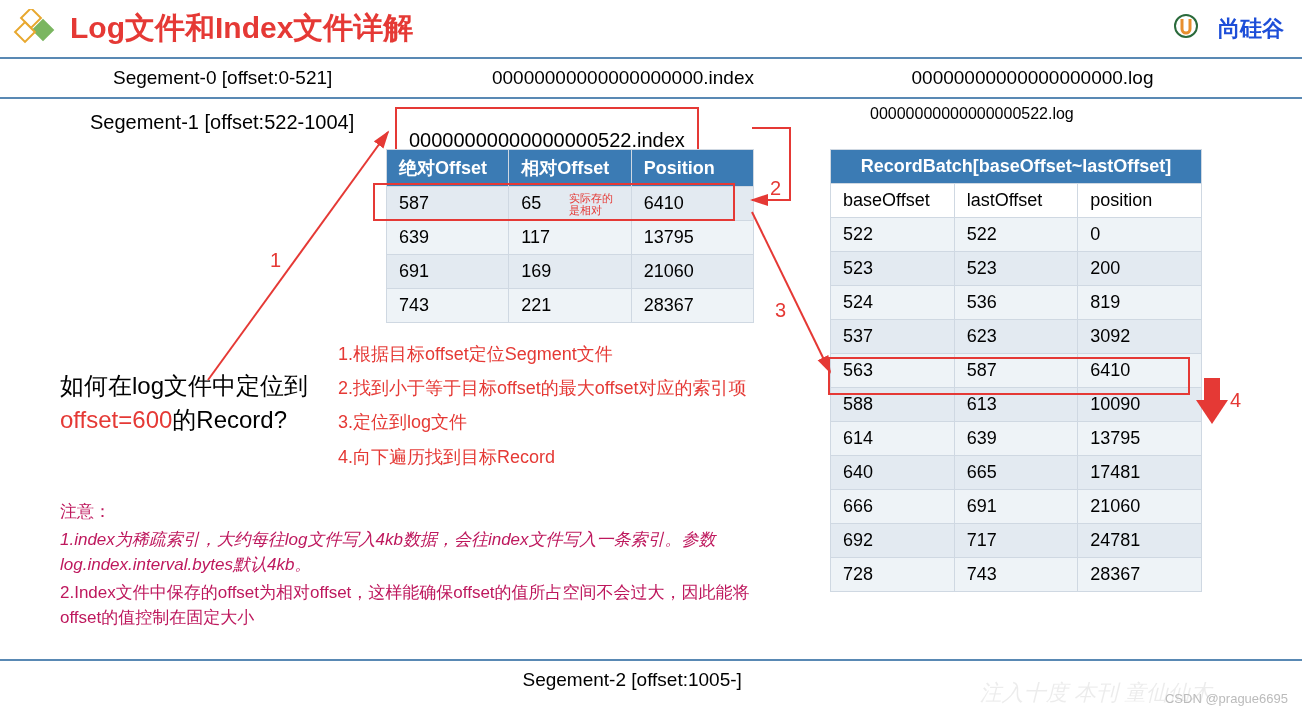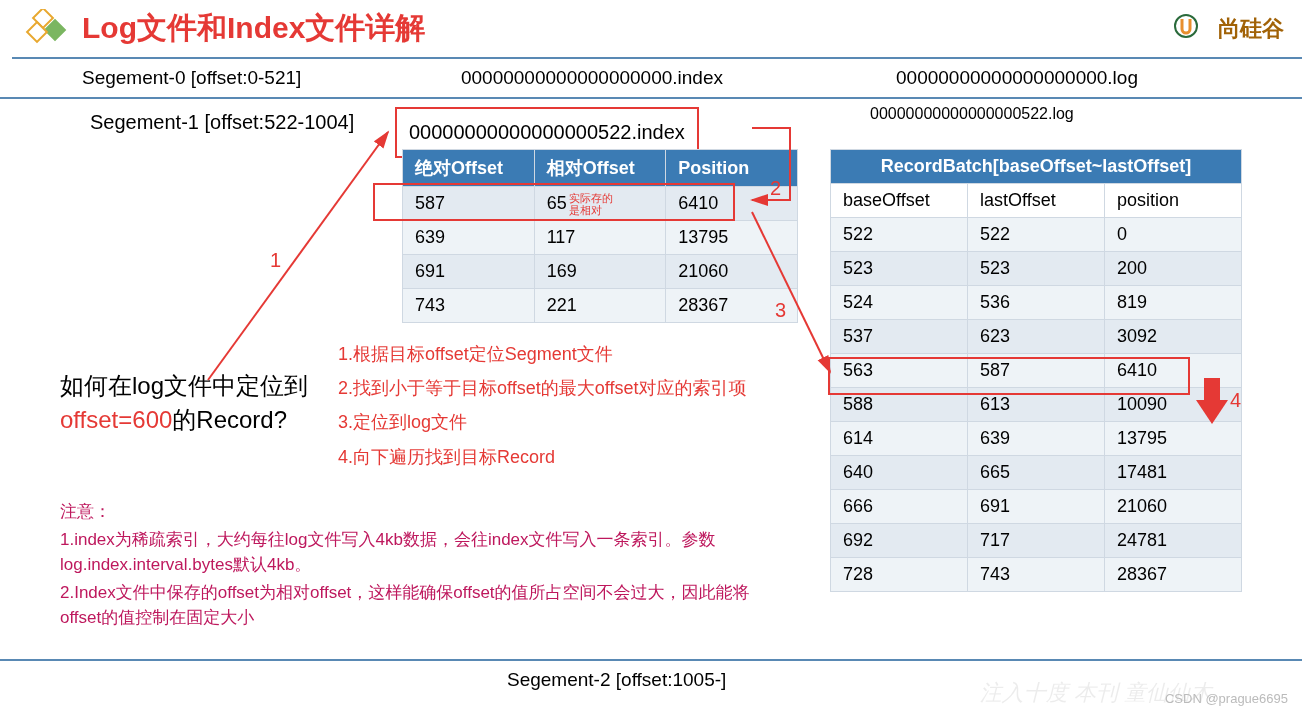--- a/index.html
+++ b/index.html
@@ -10,31 +10,30 @@
     background: #fff;
     position: relative;
     overflow: hidden;
   }
   .header {
     display: flex;
     align-items: center;
     justify-content: space-between;
     padding: 8px 18px 8px 12px;
     border-bottom: 2px solid #5989b4;
-    margin-left: 12px;
   }
   .header-left { display: flex; align-items: center; gap: 14px; }
   .title { color: #e53935; font-size: 30px; font-weight: 600; }
-  .brand { display: flex; align-items: center; gap: 19px; color: #a16207; font-size: 22px; font-weight: 600; }
+  .brand { display: flex; align-items: center; gap: 19px; color: #1d4ed8; font-size: 22px; font-weight: 600; }
   .logo-icon svg { display:block; }
 
   .segment-row {
     display: flex;
     align-items: center;
-    padding: 8px 60px 8px 82px;
+    padding: 8px 60px 8px 113px;
     font-size: 19px;
     border-bottom: 2px solid #5989b4;
     gap: 20px;
   }
   .segrow-last { border-top: 2px solid #5989b4; border-bottom: 0; flex-direction: column; }
   .seg-label   { width: 310px; }
   .seg-index   { width: 360px; text-align: center; }
   .seg-log     { flex: 1; text-align: center; }
 
   .main {
@@ -45,21 +44,21 @@
 
   .seg1-label {
     position: absolute;
     top: 12px; left: 90px;
     font-size: 20px;
   }
   .index-file-box {
     position: absolute;
     top: 8px; left: 395px;
     border: 2px solid #e53935;
-    padding: 12px 12px;
+    padding: 20px 12px;
     font-size: 20px;
   }
   .log-file-label {
     position: absolute;
     top: 6px; left: 870px;
     font-size: 16px;
   }
 
   table { border-collapse: collapse; font-size: 18px; }
   th {
@@ -70,31 +69,31 @@
     border: 1px solid #cfd8e2;
     text-align: left;
   }
   td {
     border: 1px solid #cfd8e2;
     padding: 6px 12px;
     background: #eef3f7;
   }
   tr:nth-child(odd) td { background: #e3eaf1; }
 
-  .index-table { position: absolute; top: 50px; left: 402px; width: 396px; }
+  .index-table { position: absolute; top: 50px; left: 386px; width: 368px; }
   .index-table th, .index-table td { width: 120px; }
   .row-highlight { position:absolute; border:2px solid #e53935; pointer-events:none; }
   .idx-row-hi { top: -1px; left: -2px; width: 362px; height: 38px; }
   .annot-actual {
     position:absolute; top: 8px; left: 194px;
     color:#e53935; font-size:11px; line-height:1.1;
     pointer-events:none;
   }
 
-  .log-table { position: absolute; top: 50px; left: 830px; width: 412px; }
+  .log-table { position: absolute; top: 50px; left: 830px; width: 372px; }
   .log-table th { text-align: center; }
   .log-table .subhead td { background:#fff; font-weight:400; }
   .log-table td { width: 120px; }
   .log-row-hi { top: -1px; left: -2px; width: 362px; height: 38px; }
 
   .question {
     position: absolute;
     top: 270px; left: 60px;
     font-size: 24px;
     line-height: 1.4;
@@ -297,21 +296,21 @@
 
   <div class="steps">
     <div>1.根据目标offset定位Segment文件</div>
     <div>2.找到小于等于目标offset的最大offset对应的索引项</div>
     <div>3.定位到log文件</div>
     <div>4.向下遍历找到目标Record</div>
   </div>
 
   <div class="notes">
     <p>注意：</p>
-    <p style="margin-top:2px;">1.index为稀疏索引，大约每往log文件写入4kb数据，会往index文件写入一条索引。参数log.index.interval.bytes默认4kb。</p>
+    <p style="margin-top:2px;font-style:italic;">1.index为稀疏索引，大约每往log文件写入4kb数据，会往index文件写入一条索引。参数log.index.interval.bytes默认4kb。</p>
     <p>2.Index文件中保存的offset为相对offset，这样能确保offset的值所占空间不会过大，因此能将offset的值控制在固定大小</p>
   </div>
 
   <div class="num-label" style="top:150px; left:270px;">1</div>
   <div class="num-label" style="top:78px;  left:770px;">2</div>
   <div class="num-label" style="top:200px; left:775px;">3</div>
   <div class="num-label" style="top:290px; left:1230px;">4</div>
 </div>
 
 <div class="segment-row segrow-last">

